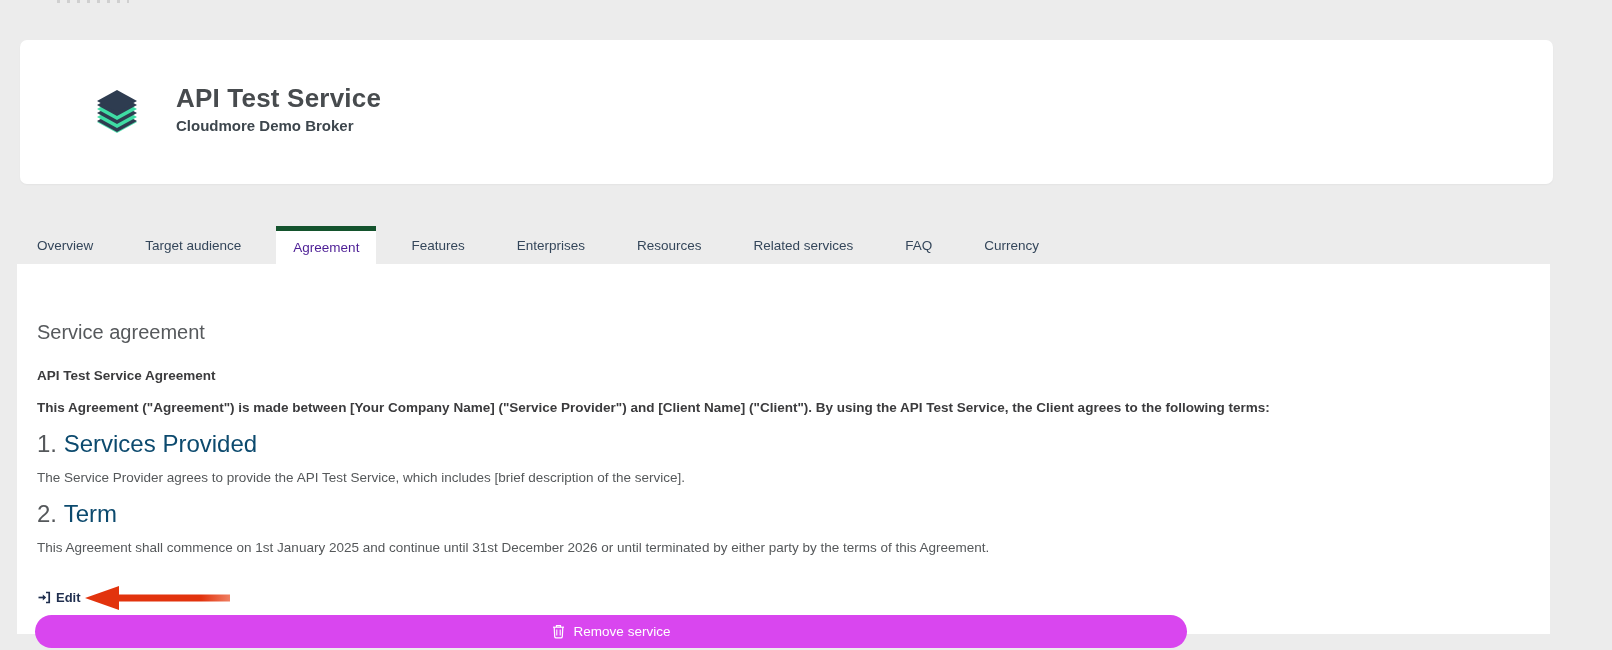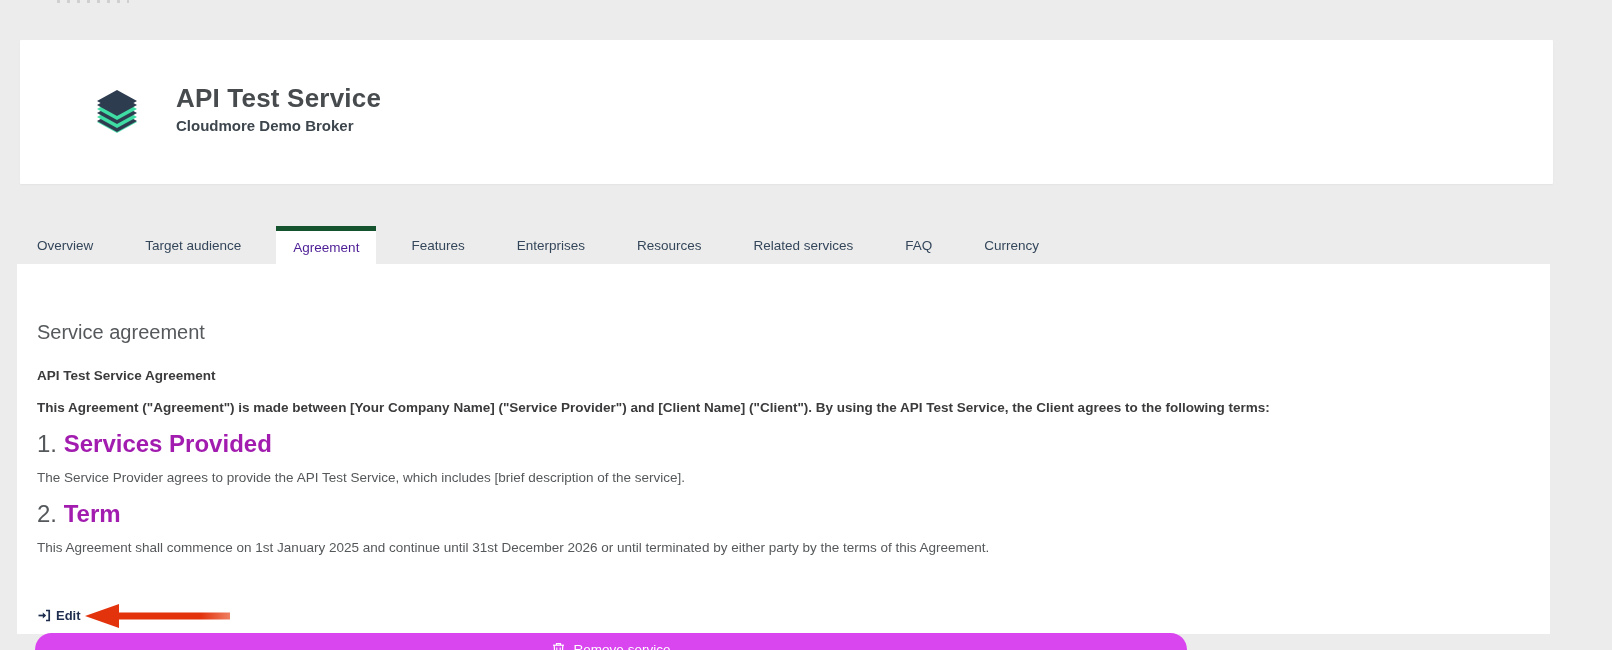--- a/index.html
+++ b/index.html
@@ -13,21 +13,21 @@
   }
   
   .top-clip {
     position:absolute; left:57px; top:0; width:72px; height:3px;
     background:repeating-linear-gradient(90deg,#c9c9c9 0 3px,transparent 3px 10px);
     opacity:.8;
   }
   
   .header-card {
     position:absolute; left:20px; top:40px; width:1533px; height:144px;
-    background:#ffffff; border-radius:1px;
+    background:#ffffff; border-radius:7px;
     box-shadow:0 1px 2px rgba(0,0,0,0.04);
   }
   .service-icon { position:absolute; left:73px; top:48px; width:48px; height:48px; }
   .header-titles { position:absolute; left:156px; top:42px; }
   .service-title {
     font-size:26px; font-weight:700; color:#474b4e; letter-spacing:.2px;
     line-height:32px;
   }
   .service-subtitle { font-size:15px; font-weight:700; color:#3d464d; line-height:20px; margin-top:2px; }
 
@@ -52,25 +52,25 @@
   .content-card {
     position:absolute; left:17px; top:264px; width:1533px; height:370px;
     background:#ffffff;
     padding:10px 20px;
   }
   .section-title { margin-top:46px; font-size:20px; font-weight:400; color:#56595c; line-height:24px; }
   .strong-line  { margin-top:23px; font-size:13.5px; font-weight:700; color:#3b3b3d; line-height:17px; }
   .intro-line   { margin-top:15px; font-size:13.5px; font-weight:700; color:#3b3b3d; line-height:17px; }
   .doc-h { margin-top:13px; font-size:24px; line-height:30px; color:#55585b; }
   .doc-h .num { font-weight:400; }
-  .doc-h .nm  { font-weight:700; color:#a21caf; }
+  .doc-h .nm  { font-weight:400; color:#0c4a6e; }
   .doc-p { margin-top:10px; font-size:13.5px; color:#55585a; line-height:17px; }
 
   
-  .edit-row { position:relative; margin-top:52px; height:16px; }
+  .edit-row { position:relative; margin-top:34px; height:16px; }
   .edit-link {
     display:inline-flex; align-items:center; gap:5px;
     font-size:13px; font-weight:700; color:#1f2e4e;
     text-decoration:none; cursor:pointer;
   }
   .edit-link svg { display:block; }
   .annot-arrow { position:absolute; left:48px; top:-5px; width:146px; height:26px; }
 
   
   .remove-btn {

